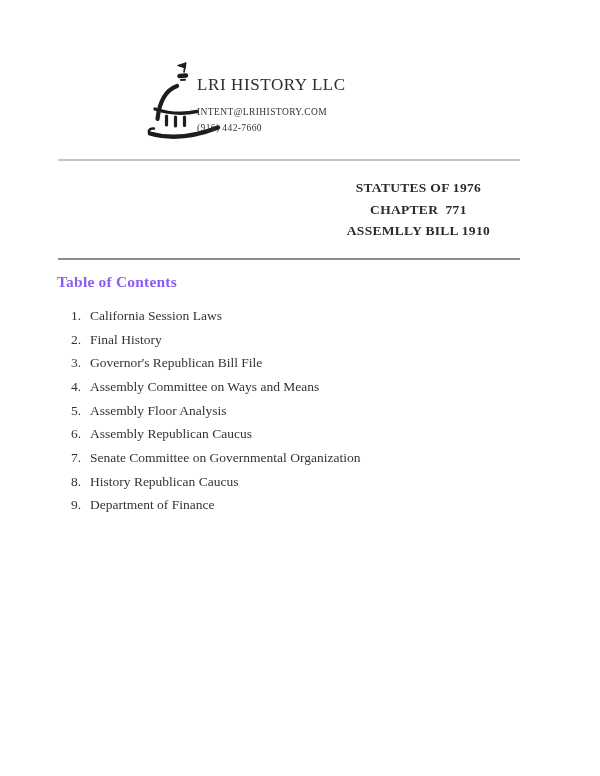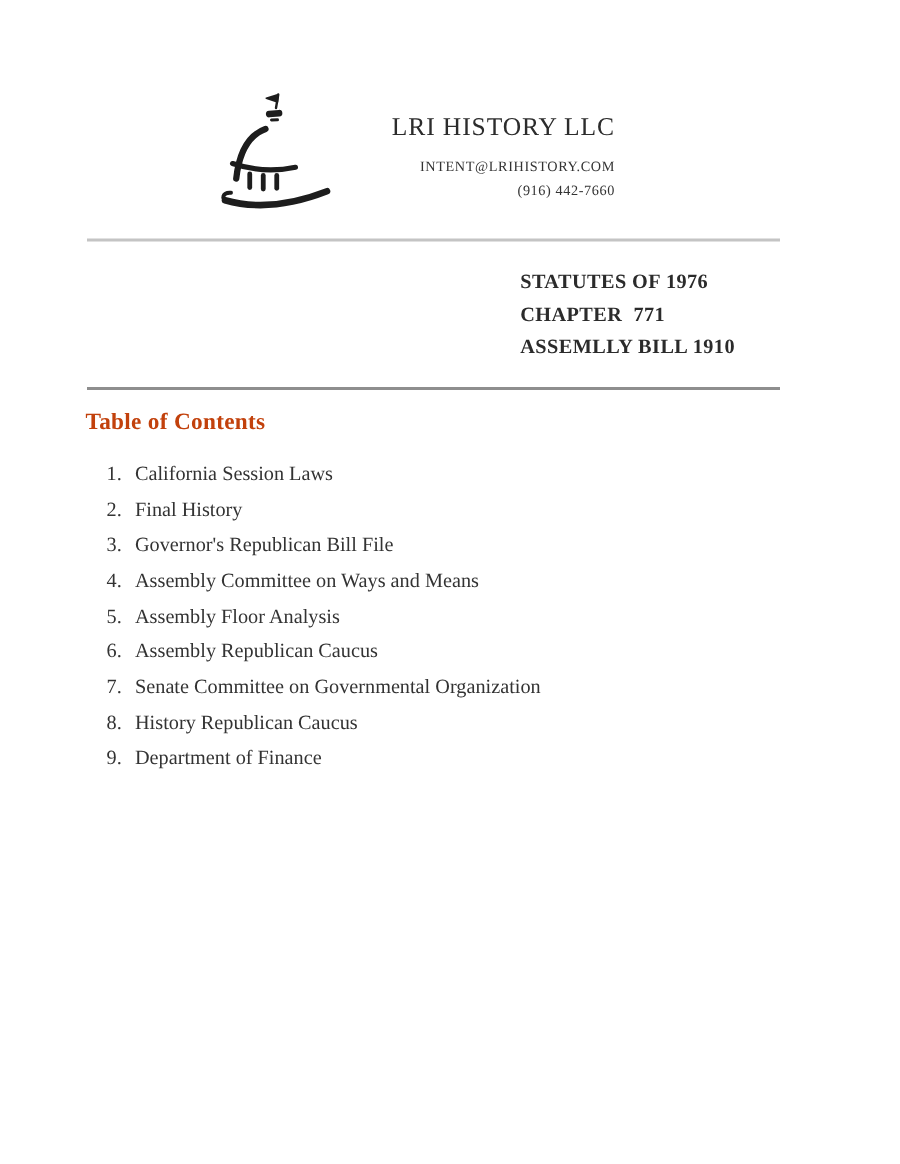--- a/index.html
+++ b/index.html
@@ -16,24 +16,24 @@
   
   .logo {
     position: absolute;
     left: 143px;
     top: 59px;
     width: 80px;
     height: 82px;
   }
   .header-text {
     position: absolute;
-    left: 218px;
+    left: 197px;
     top: 74px;
     width: 192px;
-    text-align: right;
+    text-align: left;
   }
   .company-name {
     font-size: 17px;
     line-height: 22px;
     letter-spacing: 0.6px;
     color: #2c2c2c;
     white-space: nowrap;
   }
   .contact-block { margin-top: 8px; }
   .contact-line {
@@ -47,39 +47,39 @@
   
   .rule { position: absolute; left: 58px; width: 462px; height: 2px; }
   .rule-top { top: 159px; background: #c4c4c4; }
   .rule-bottom { top: 258px; background: #8e8e8e; }
 
   
   .reference {
     position: absolute;
     right: 110px;
     top: 177px;
-    text-align: left;
+    text-align: center;
   }
   .reference-line {
     font-weight: bold;
     font-size: 13.5px;
     line-height: 21.5px;
     letter-spacing: 0.3px;
     color: #2b2b2b;
     white-space: pre;
   }
 
   
   .toc-title {
     position: absolute;
     left: 57px;
     top: 273px;
     font-weight: bold;
     font-size: 15.5px;
-    color: #c2410c;
+    color: #8b5cf6;
     letter-spacing: 0.2px;
   }
   .toc-list {
     position: absolute;
     left: 71px;
     top: 304px;
     width: 460px;
   }
   .toc-item {
     display: flex;

